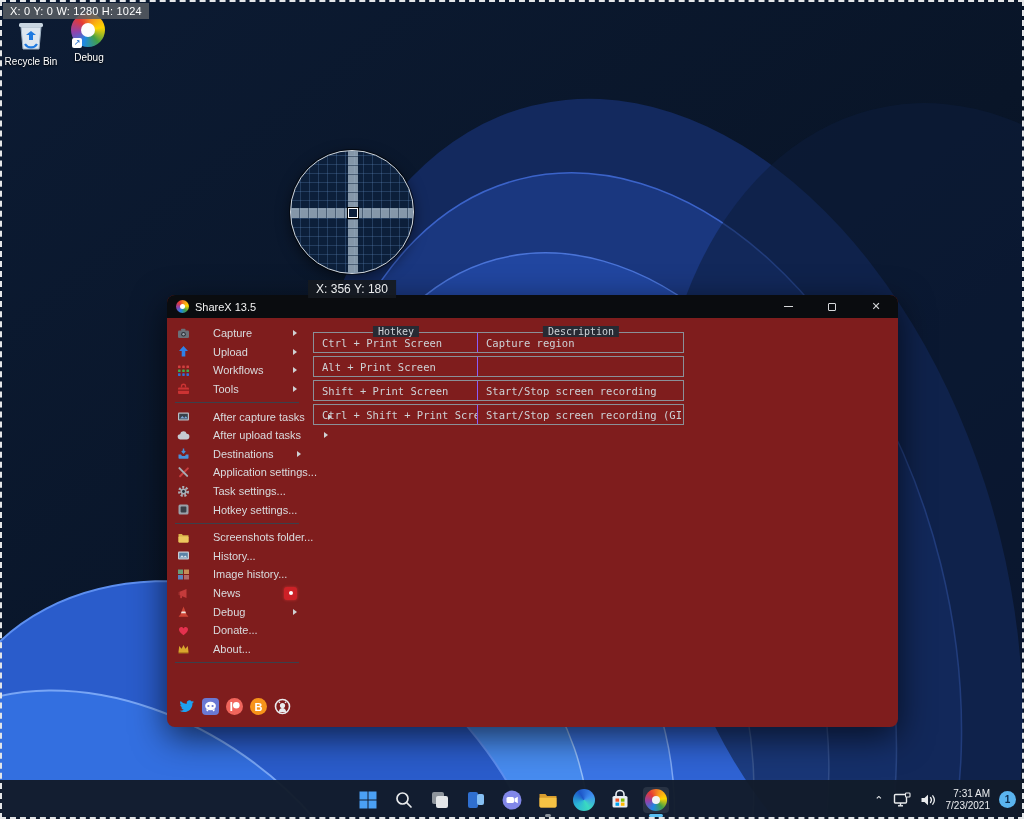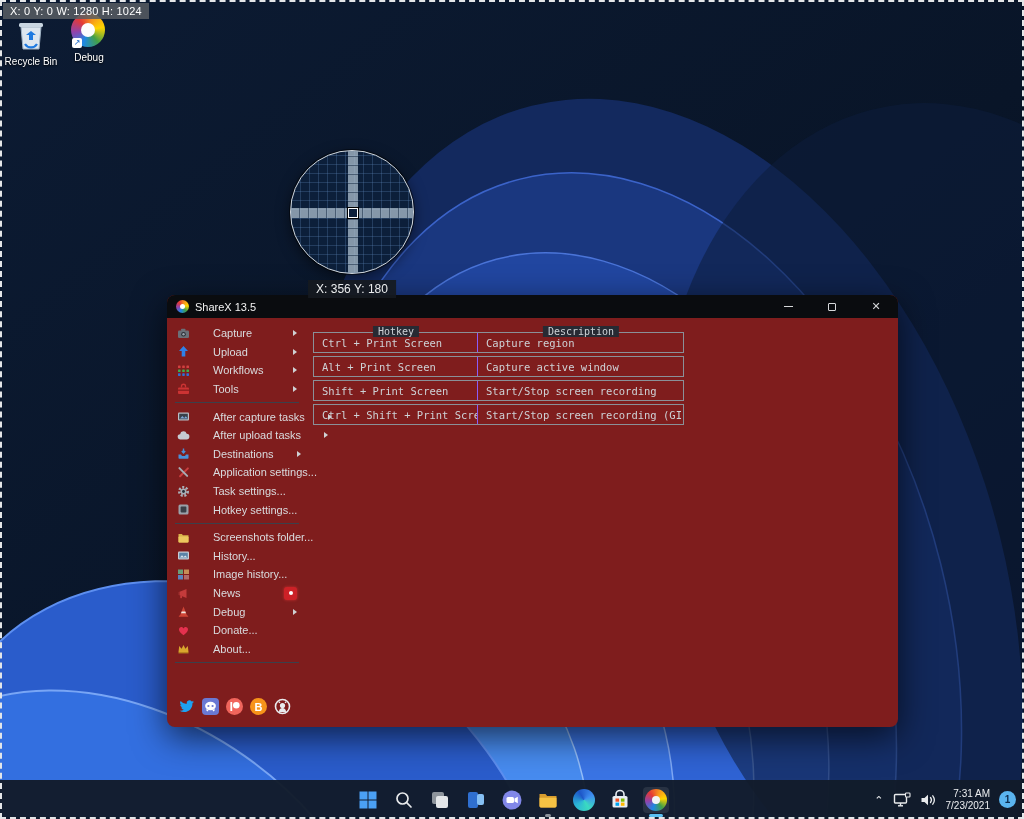--- a/index.html
+++ b/index.html
@@ -352,21 +352,20 @@
 
     <div class="htable">
       <span class="thead-label thead-hotkey">Hotkey</span>
       <span class="thead-label thead-desc">Description</span>
       <div class="trow">
         <div class="tcell c0">Ctrl + Print Screen</div>
         <div class="tcell c1">Capture region</div>
       </div>
       <div class="trow">
         <div class="tcell c0">Alt + Print Screen</div>
-        <div class="tcell c1">Capture active window</div>
       </div>
       <div class="trow">
         <div class="tcell c0">Shift + Print Screen</div>
         <div class="tcell c1">Start/Stop screen recording</div>
       </div>
       <div class="trow">
         <div class="tcell c0">Ctrl + Shift + Print Screen</div>
         <div class="tcell c1">Start/Stop screen recording (GIF)</div>
       </div>
     </div>

